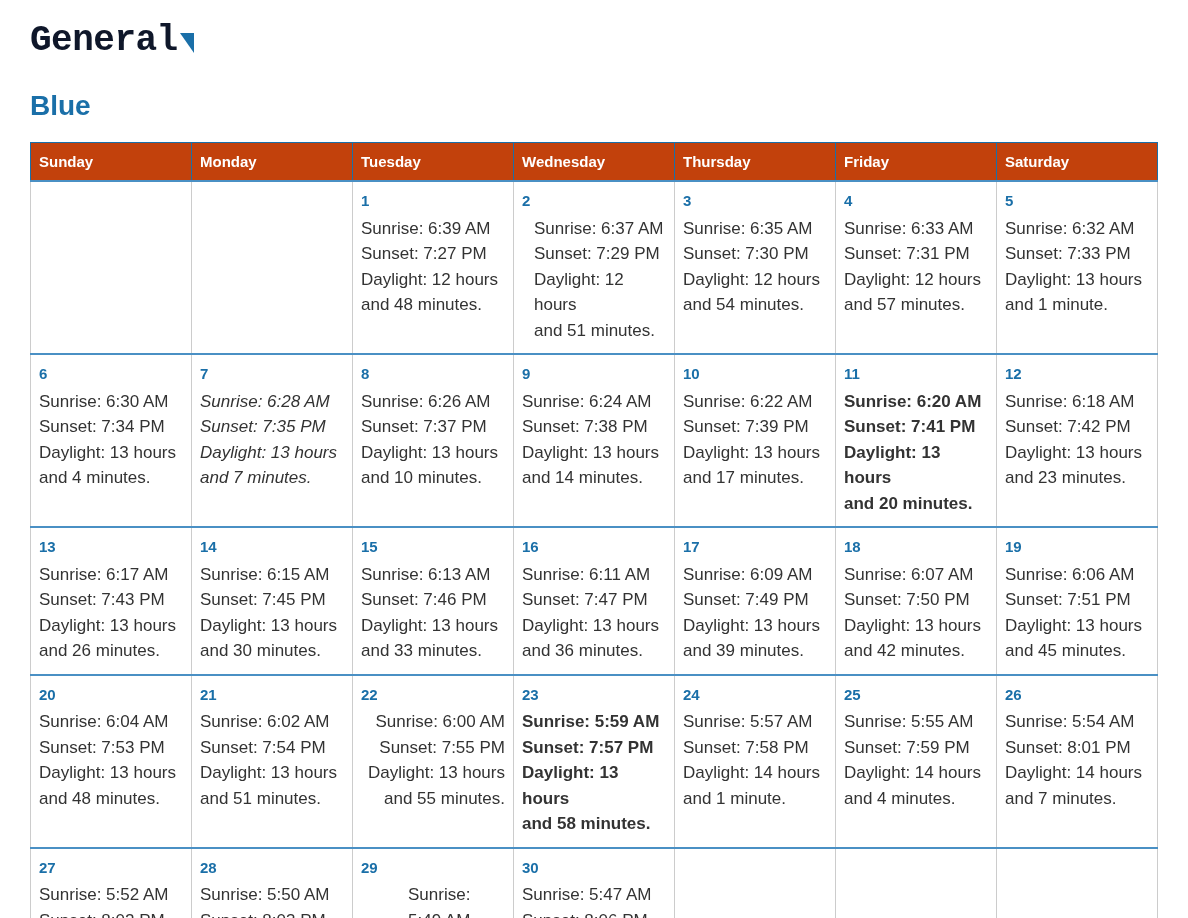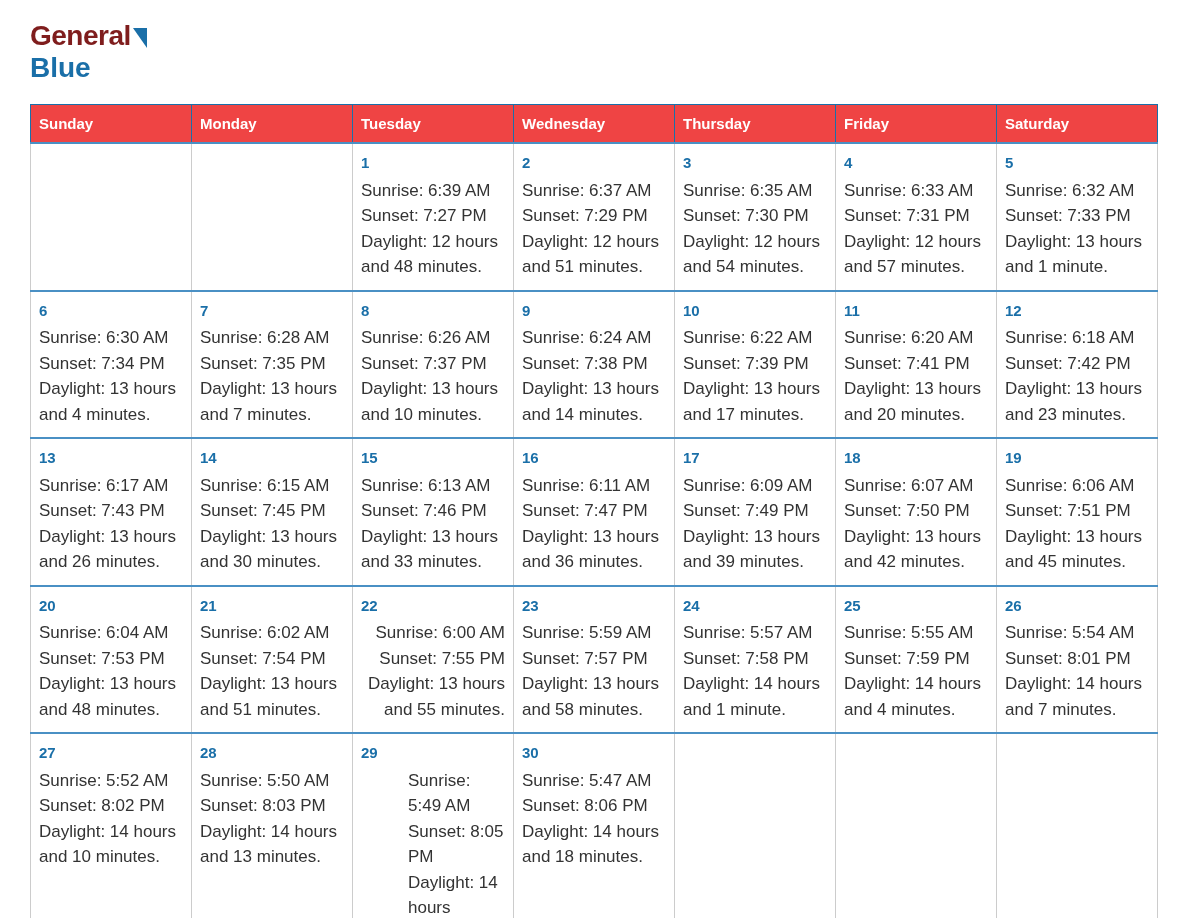--- a/index.html
+++ b/index.html
@@ -19,38 +19,40 @@
     .logo {
       display: flex;
       flex-direction: column;
       align-items: flex-start;
     }
     .logo-top {
       display: flex;
       align-items: center;
     }
     .logo-general {
-      font-size: 28px;
-      font-weight: bold;
-      color: #7f1d1d;
+      font-size: 36px;
+      font-weight: bold;
+      color: #0f172a;
       letter-spacing: -0.5px;
+      font-family: Liberation Mono, monospace;
     }
     .logo-arrow {
       width: 0;
       height: 0;
       border-left: 14px solid transparent;
       border-right: 0px solid transparent;
       border-top: 20px solid #1a6fa8;
       margin-left: 2px;
       margin-top: 4px;
     }
     .logo-blue {
       font-size: 28px;
       font-weight: bold;
       color: #1a6fa8;
+      margin-top: 29px;
     }
     .title-section {
       text-align: right;
     }
     .month-title {
       font-size: 56px;
       font-weight: bold;
       color: #333;
       line-height: 1;
     }
@@ -58,21 +60,21 @@
       font-size: 22px;
       color: #555;
       margin-top: 8px;
     }
     .calendar-table {
       width: 100%;
       border-collapse: collapse;
       table-layout: fixed;
     }
     .calendar-table thead tr th {
-      background: #ef4444;
+      background: #c2410c;
       color: #fff;
       padding: 10px 8px;
       font-size: 15px;
       font-weight: bold;
       text-align: left;
       border: 1px solid #1a6fa8;
     }
     .calendar-table tbody tr td {
       border: 1px solid #ccc;
       vertical-align: top;
@@ -135,21 +137,21 @@
         <td class="empty"></td>
         <td>
           <span class="day-number">1</span>
           <div class="sun-info" style="white-space: pre-line;">Sunrise: 6:39 AM
 Sunset: 7:27 PM
 Daylight: 12 hours
 and 48 minutes.</div>
         </td>
         <td>
           <span class="day-number">2</span>
-          <div class="sun-info" style="white-space: pre-line;">Sunrise: 6:37 AM
+          <div class="sun-info" style="white-space: pre-line; margin-left: 12px;">Sunrise: 6:37 AM
 Sunset: 7:29 PM
 Daylight: 12 hours
 and 51 minutes.</div>
         </td>
         <td>
           <span class="day-number">3</span>
           <div class="sun-info" style="white-space: pre-line;">Sunrise: 6:35 AM
 Sunset: 7:30 PM
 Daylight: 12 hours
 and 54 minutes.</div>
@@ -172,21 +174,21 @@
       <tr>
         <td>
           <span class="day-number">6</span>
           <div class="sun-info" style="white-space: pre-line;">Sunrise: 6:30 AM
 Sunset: 7:34 PM
 Daylight: 13 hours
 and 4 minutes.</div>
         </td>
         <td>
           <span class="day-number">7</span>
-          <div class="sun-info" style="white-space: pre-line;">Sunrise: 6:28 AM
+          <div class="sun-info" style="white-space: pre-line; font-style: italic;">Sunrise: 6:28 AM
 Sunset: 7:35 PM
 Daylight: 13 hours
 and 7 minutes.</div>
         </td>
         <td>
           <span class="day-number">8</span>
           <div class="sun-info" style="white-space: pre-line;">Sunrise: 6:26 AM
 Sunset: 7:37 PM
 Daylight: 13 hours
 and 10 minutes.</div>
@@ -200,21 +202,21 @@
         </td>
         <td>
           <span class="day-number">10</span>
           <div class="sun-info" style="white-space: pre-line;">Sunrise: 6:22 AM
 Sunset: 7:39 PM
 Daylight: 13 hours
 and 17 minutes.</div>
         </td>
         <td>
           <span class="day-number">11</span>
-          <div class="sun-info" style="white-space: pre-line;">Sunrise: 6:20 AM
+          <div class="sun-info" style="white-space: pre-line; font-weight: bold;">Sunrise: 6:20 AM
 Sunset: 7:41 PM
 Daylight: 13 hours
 and 20 minutes.</div>
         </td>
         <td>
           <span class="day-number">12</span>
           <div class="sun-info" style="white-space: pre-line;">Sunrise: 6:18 AM
 Sunset: 7:42 PM
 Daylight: 13 hours
 and 23 minutes.</div>
@@ -288,21 +290,21 @@
         </td>
         <td>
           <span class="day-number">22</span>
           <div class="sun-info" style="white-space: pre-line; text-align: right;">Sunrise: 6:00 AM
 Sunset: 7:55 PM
 Daylight: 13 hours
 and 55 minutes.</div>
         </td>
         <td>
           <span class="day-number">23</span>
-          <div class="sun-info" style="white-space: pre-line;">Sunrise: 5:59 AM
+          <div class="sun-info" style="white-space: pre-line; font-weight: bold;">Sunrise: 5:59 AM
 Sunset: 7:57 PM
 Daylight: 13 hours
 and 58 minutes.</div>
         </td>
         <td>
           <span class="day-number">24</span>
           <div class="sun-info" style="white-space: pre-line;">Sunrise: 5:57 AM
 Sunset: 7:58 PM
 Daylight: 14 hours
 and 1 minute.</div>

